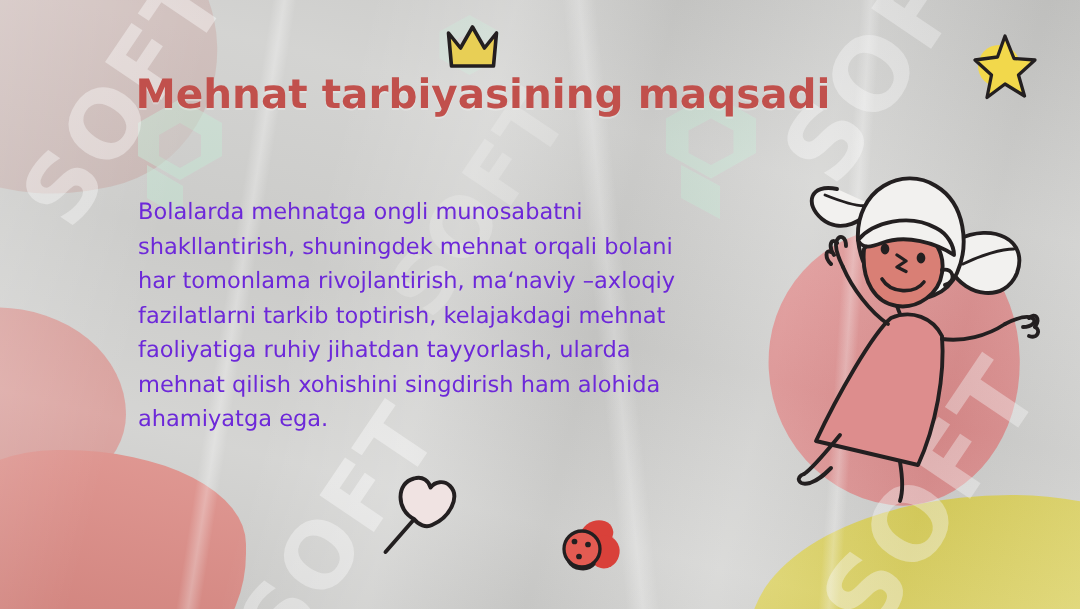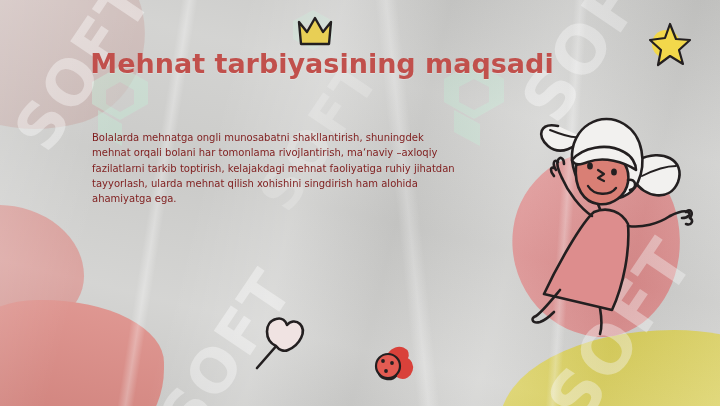--- a/index.html
+++ b/index.html
@@ -128,23 +128,23 @@
     color: #c1504c;
     text-shadow: 0 1px 0 rgba(255,255,255,0.25);
   }
   .body-text {
     position: absolute;
     left: 92px;
     top: 130px;
     width: 372px;
     margin: 0;
     font-family: "DejaVu Sans", sans-serif;
-    font-size: 10px;
+    font-size: 15px;
     line-height: 1.53;
-    color: #7f1d1d;
+    color: #6d28d9;
   }
 
   
   .doodle {
     position: absolute;
     z-index: 9;
   }
   .doodle svg { display: block; overflow: visible; }
   .girl-art { position: absolute; left: 520px; top: 104px; z-index: 8; }
   .girl-art svg { display: block; overflow: visible; }

